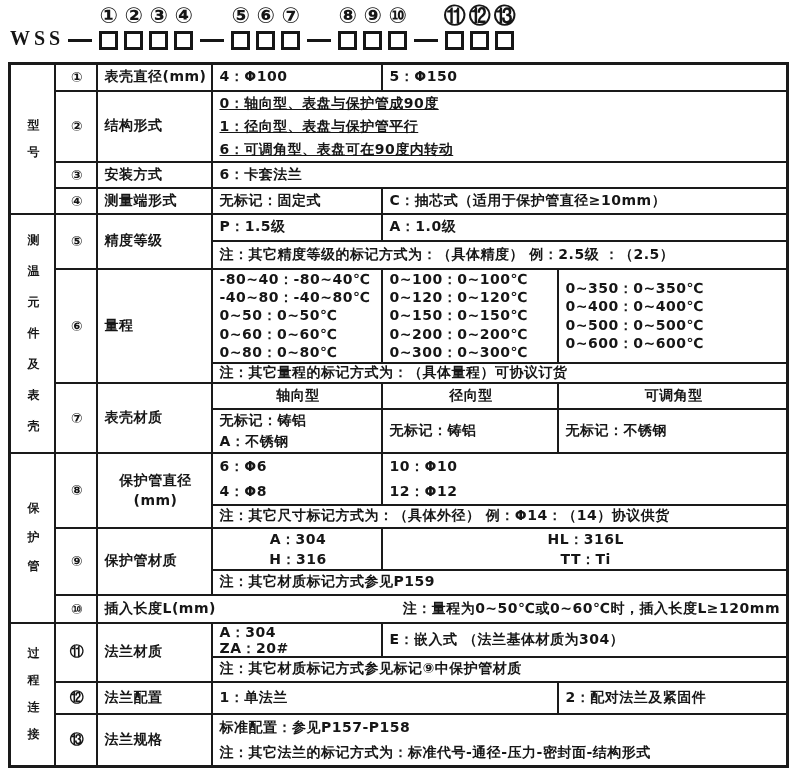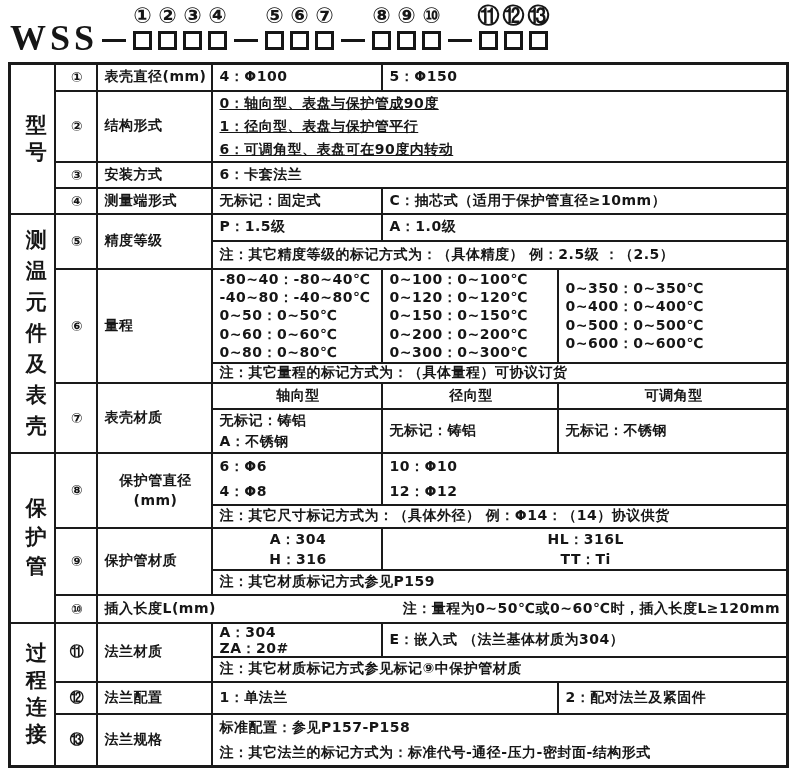--- a/index.html
+++ b/index.html
@@ -2,34 +2,34 @@
 <html><head>
 <meta charset="utf-8">
 <style>
   html,body{margin:0;padding:0;}
   body{
     width:790px;height:775px;background:#ffffff;color:#161616;
     font-family:"DejaVu Sans",sans-serif;position:relative;overflow:hidden;
   }
   
   .formula{position:absolute;top:3px;left:10px;display:flex;align-items:flex-end;}
-  .wss{font-family:"Liberation Serif",serif;font-weight:bold;font-size:36px;
+  .wss{font-family:"Liberation Serif",serif;font-weight:bold;font-size:20px;
        letter-spacing:4px;line-height:24px;white-space:nowrap;}
   .fdash{width:24px;height:3px;background:#161616;margin:0 4px 8px 4px;flex:none;}
   .grp{display:flex;}
   .unit{width:25px;display:flex;flex-direction:column;align-items:center;flex:none;}
   .circ{font-size:22px;line-height:26px;font-weight:bold;}
   .sq{width:13px;height:13px;border:3px solid #161616;margin-top:2px;background:#fff;}
   
   table.spec{position:absolute;left:8px;top:62px;width:778px;
     border-collapse:collapse;table-layout:fixed;border:3px solid #1a1a1a;}
   table.spec td{border:2px solid #1a1a1a;padding:0 4px 0 7px;font-size:14px;
     font-weight:bold;vertical-align:middle;overflow:hidden;letter-spacing:.5px;}
   td.gcell{padding:0;}
-  .vtext{width:16px;margin:8px auto;font-size:21px;line-height:29px;
+  .vtext{width:16px;margin:8px auto;font-size:12px;line-height:29px;
     word-break:break-all;text-align:center;}
   .vtext.tall{line-height:31px;}
   .vtext.short{line-height:27px;}
   td.num{text-align:center;padding:0;font-size:19px;letter-spacing:0;}
   td.ctr{text-align:center;padding:0;}
   td.top{vertical-align:top;padding-top:2px;}
   .lh23 div{line-height:23px;text-decoration:underline;}
   .lh18 div{line-height:18.4px;}
   .lh21 div{line-height:21px;}
   .lh25 div{line-height:25px;}

